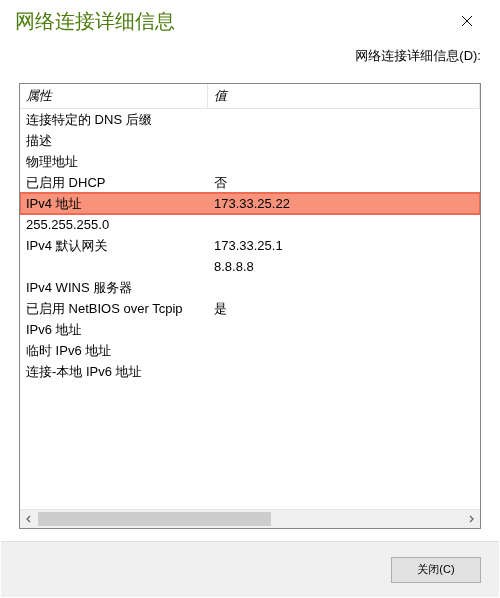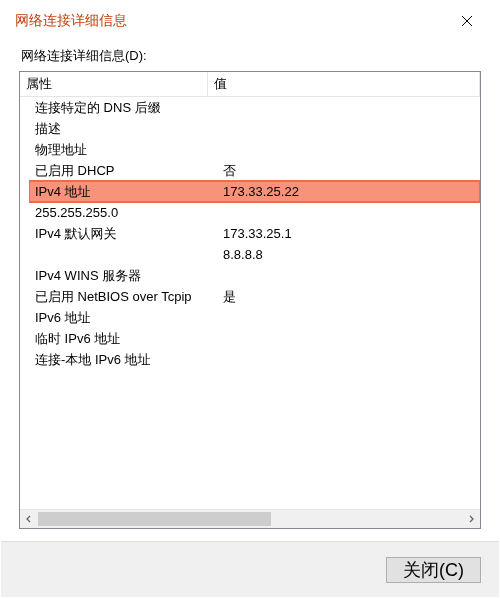--- a/index.html
+++ b/index.html
@@ -21,42 +21,43 @@
   }
   .titlebar {
     height: 40px;
     display: flex;
     align-items: center;
     padding: 0 12px 0 14px;
     box-sizing: border-box;
   }
   .titlebar-title {
     flex: 1;
-    font-size: 14px;
-    color: #c2410c;
+    font-size: 20px;
+    color: #4d7c0f;
   }
   .close-btn {
     width: 40px;
     height: 40px;
     display: flex;
     align-items: center;
     justify-content: center;
     cursor: pointer;
   }
   .close-btn svg { width: 12px; height: 12px; }
   .body {
     flex: 1;
     padding: 6px 18px 12px 18px;
     box-sizing: border-box;
     display: flex;
     flex-direction: column;
   }
   .list-label {
     font-size: 13px;
-    margin: 0 0 6px 2px;
+    margin: 0 0 18px 2px;
+    text-align: right;
   }
   .list-frame {
     flex: 1;
     border: 1px solid #828790;
     background: #ffffff;
     display: flex;
     flex-direction: column;
     overflow: hidden;
   }
   .list-header {
@@ -65,28 +66,28 @@
     background: #ffffff;
     border-bottom: 1px solid #e5e5e5;
   }
   .list-header .col {
     padding: 3px 6px 0 6px;
     font-size: 13px;
     color: #000;
     box-sizing: border-box;
     border-right: 1px solid #e5e5e5;
     background: #ffffff;
+    font-style: italic;
   }
   .col-prop { width: 188px; }
   .col-val  { flex: 1; border-right: none; }
   .list-rows {
     flex: 1;
     overflow: hidden;
     position: relative;
-    margin-left: 9px;
   }
   .row {
     display: flex;
     height: 21px;
     line-height: 21px;
     font-size: 13px;
   }
   .row .cell-prop {
     width: 188px;
     padding-left: 6px;
@@ -145,21 +146,21 @@
     padding: 0 18px 0 0;
     box-sizing: border-box;
     border-top: 1px solid #dfdfdf;
     background: #f0f0f0;
   }
   .btn {
     min-width: 90px;
     height: 26px;
     background: #e1e1e1;
     border: 1px solid #adadad;
-    font-size: 18px;
+    font-size: 11px;
     font-family: inherit;
     padding: 0 16px;
     cursor: pointer;
   }
 </style>
 </head>
 <body>
 
 <div class="window">
 

